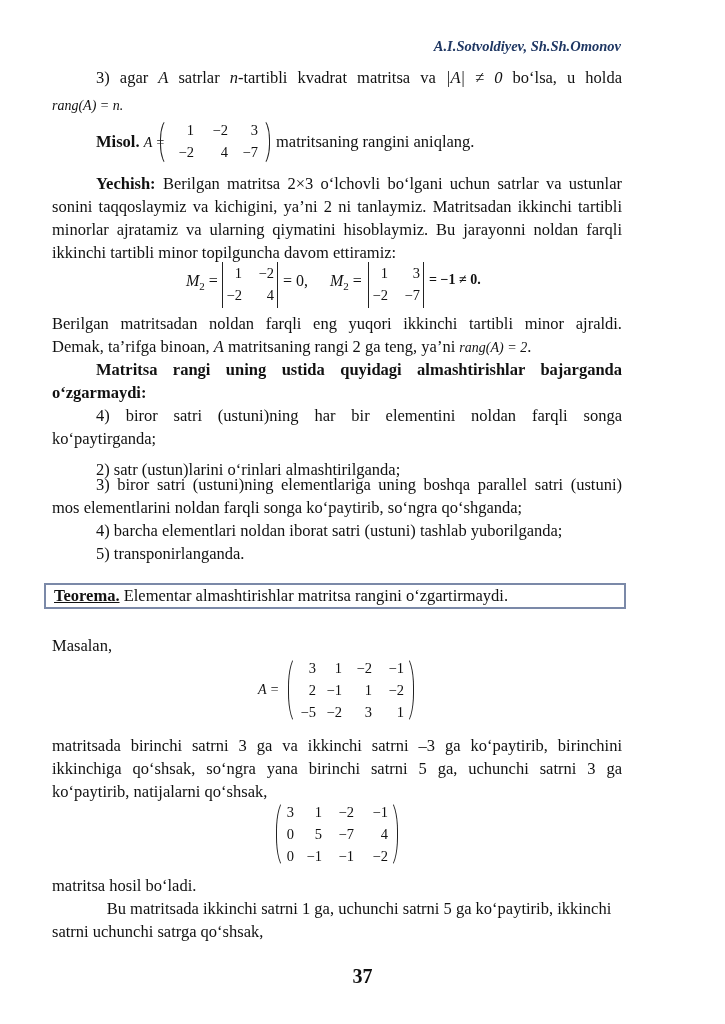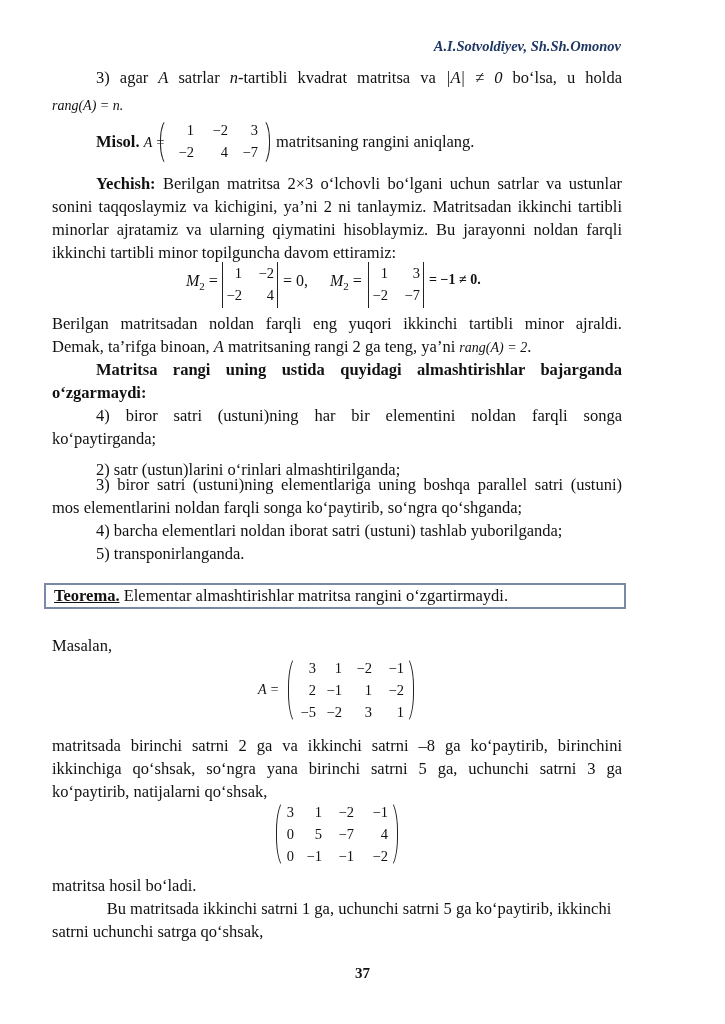--- a/index.html
+++ b/index.html
@@ -28,21 +28,21 @@
     .paren.l { left: 0; border-right: none; border-radius: 10px 0 0 10px / 50% 0 0 50%; }
     .paren.r { right: 0; border-left: none; border-radius: 0 10px 10px 0 / 0 50% 50% 0; }
     .bar { position: absolute; top: 0; bottom: 0; width: 0; border-left: 1.3px solid #222; }
     .cell { position: absolute; text-align: right; font-size: 14.5px; line-height: 20px; }
     .theorem-box {
       position: absolute; left: 44px; top: 583px; width: 582px; height: 26px;
       border: 2px solid #7b89a8; box-sizing: border-box;
     }
     .theorem-text { position: absolute; left: 8px; top: 1px; white-space: nowrap; font-size: 16.5px; }
     .theorem-title { font-weight: bold; text-decoration: underline; }
-    .pagenum { top: 965px; left: 0; width: 725px; text-align: center; font-weight: bold; font-size: 15px; }
+    .pagenum { top: 965px; left: 0; width: 725px; text-align: center; font-weight: bold; font-size: 20px; }
   </style>
 </head>
 <body>
 
 <div class="abs header">A.I.Sotvoldiyev, Sh.Sh.Omonov</div>
 
 <div class="line ind just" style="top:68px;">
   <span>3) agar</span>
   <span class="it">A</span>
   <span>satrlar</span>
@@ -141,21 +141,21 @@
   <div class="cell" style="left:34px; width:20px; top:24px;">−1</div>
   <div class="cell" style="left:60px; width:24px; top:24px;">1</div>
   <div class="cell" style="left:90px; width:26px; top:24px;">−2</div>
   <div class="cell" style="left:8px; width:20px; top:46px;">−5</div>
   <div class="cell" style="left:34px; width:20px; top:46px;">−2</div>
   <div class="cell" style="left:60px; width:24px; top:46px;">3</div>
   <div class="cell" style="left:90px; width:26px; top:46px;">1</div>
   <div class="paren r"></div>
 </div>
 
-<div class="line just" style="top:736px;">matritsada birinchi satrni 2 ga va ikkinchi satrni –8 ga ko‘paytirib, birinchini</div>
+<div class="line just" style="top:736px;">matritsada birinchi satrni 3 ga va ikkinchi satrni –3 ga ko‘paytirib, birinchini</div>
 <div class="line just" style="top:759px;">ikkinchiga qo‘shsak, so‘ngra yana birinchi satrni 5 ga, uchunchi satrni 3 ga</div>
 <div class="line" style="top:782px;">ko‘paytirib, natijalarni qo‘shsak,</div>
 
 <div class="mat" style="left:276px; top:800px; width:122px; height:68px;">
   <div class="paren l"></div>
   <div class="cell" style="left:4px; width:14px; top:2px;">3</div>
   <div class="cell" style="left:26px; width:20px; top:2px;">1</div>
   <div class="cell" style="left:54px; width:24px; top:2px;">−2</div>
   <div class="cell" style="left:86px; width:26px; top:2px;">−1</div>
   <div class="cell" style="left:4px; width:14px; top:24px;">0</div>

